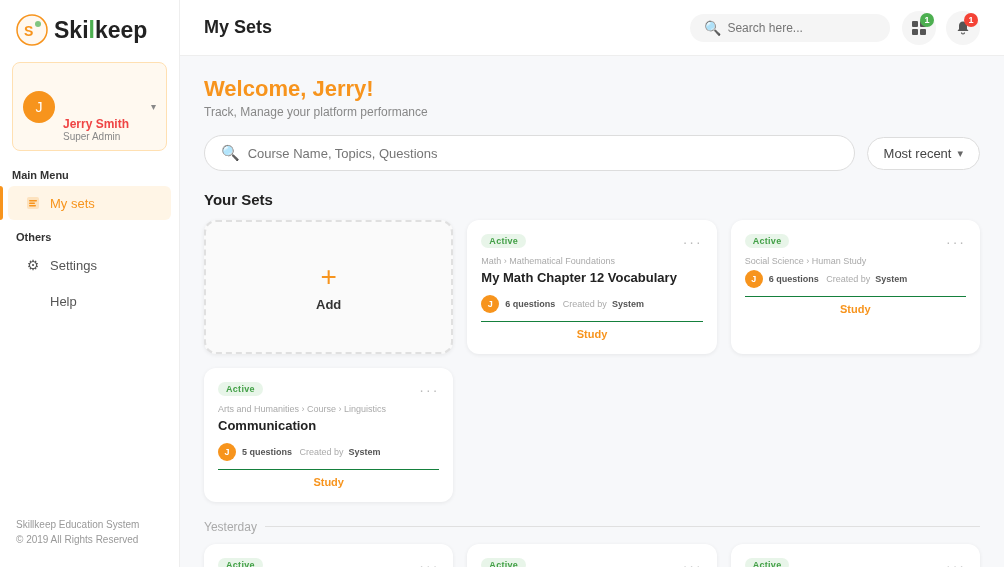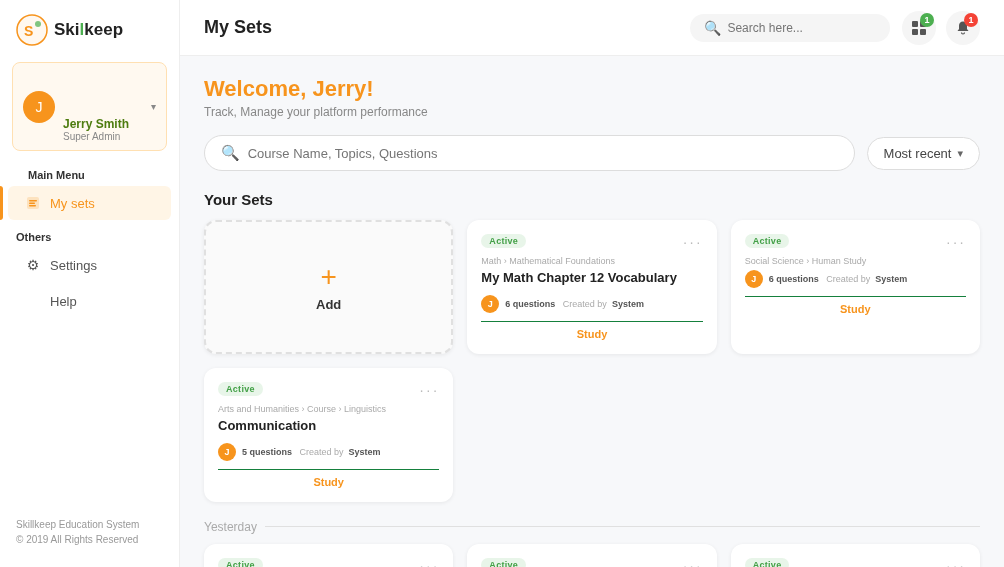--- a/index.html
+++ b/index.html
@@ -44,29 +44,29 @@
       background: #f7941d;
       display: flex;
       align-items: center;
       justify-content: center;
       color: white;
       font-size: 14px;
       margin-right: 8px;
       flex-shrink: 0;
     }
     .user-info { flex: 1; }
-    .user-name { font-size: 12px; font-weight: 700; color: #4d7c0f; margin-top: 46px; }
+    .user-name { font-size: 12px; font-weight: 700; color: #ef4444; margin-top: 46px; }
     .user-role { font-size: 10px; color: #888; }
     .user-chevron { color: #888; font-size: 10px; margin-left: 4px; }
 
     .sidebar-section-label {
       font-size: 11px;
       font-weight: 700;
       color: #333;
-      padding: 8px 28px 4px;
+      padding: 8px 12px 4px;
     }
     .sidebar-item {
       display: flex;
       align-items: center;
       padding: 8px 16px;
       cursor: pointer;
       border-radius: 6px;
       margin: 1px 8px;
       font-size: 13px;
       color: #555;
@@ -373,21 +373,21 @@
 <body>
 
 <div class="sidebar">
   <div class="sidebar-logo">
 
     <svg class="logo-icon" viewBox="0 0 32 32" fill="none" xmlns="http://www.w3.org/2000/svg">
       <circle cx="16" cy="16" r="15" fill="#fff8f0" stroke="#f7941d" stroke-width="1.5"></circle>
       <text x="8" y="22" font-size="14" font-weight="900" fill="#f7941d">S</text>
       <circle cx="22" cy="10" r="3" fill="#4caf50" opacity="0.7"></circle>
     </svg>
-    <span style="font-size:17px;font-weight:800;color:#222;">
+    <span style="font-size:23px;font-weight:800;color:#222;">
       <span style="color:#222;">Ski</span><span style="color:#4caf50;">l</span><span style="color:#222;">keep</span>
     </span>
   </div>
 
   <div class="user-card">
     <div class="user-avatar">J</div>
     <div class="user-info">
       <div class="user-name">Jerry Smith</div>
       <div class="user-role">Super Admin</div>
     </div>

